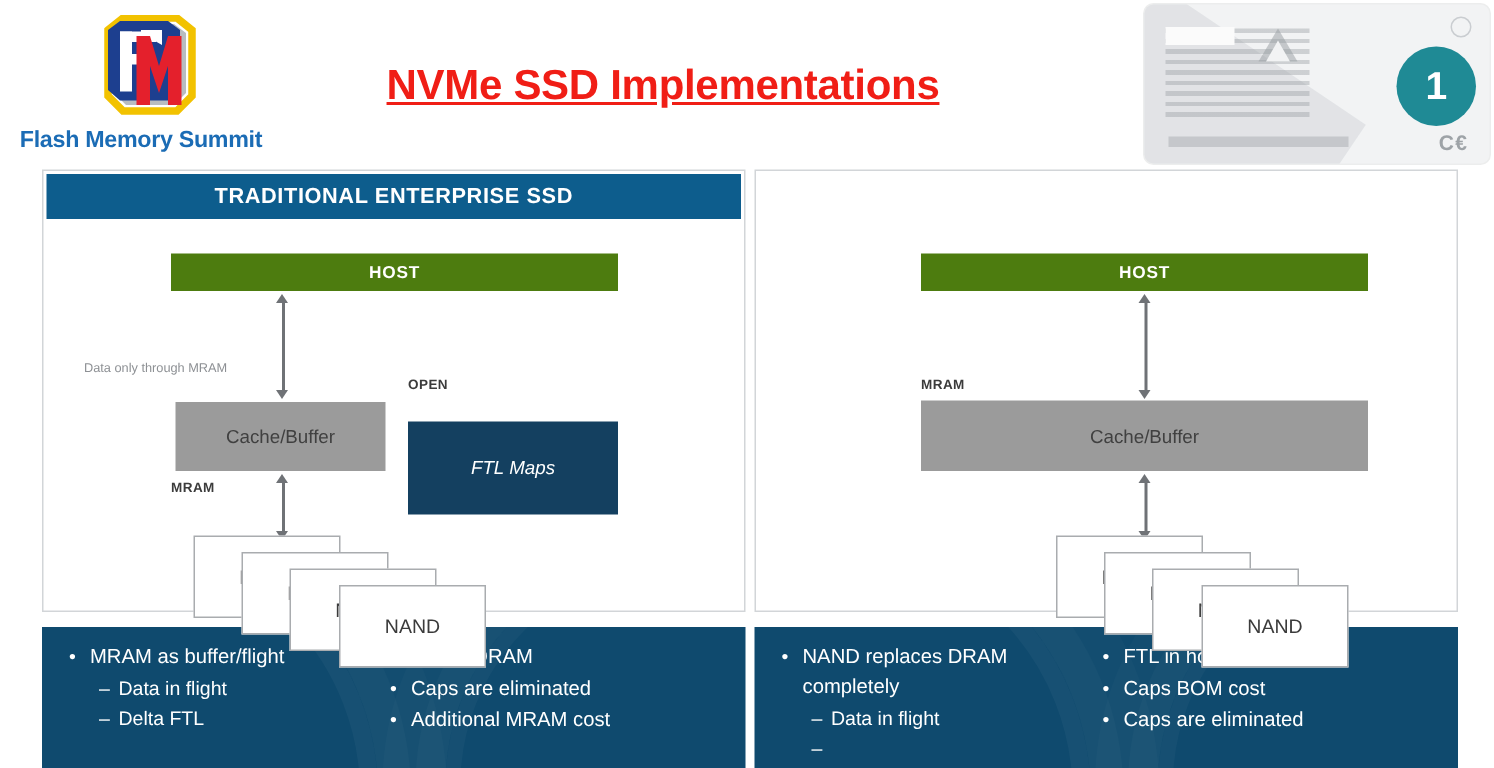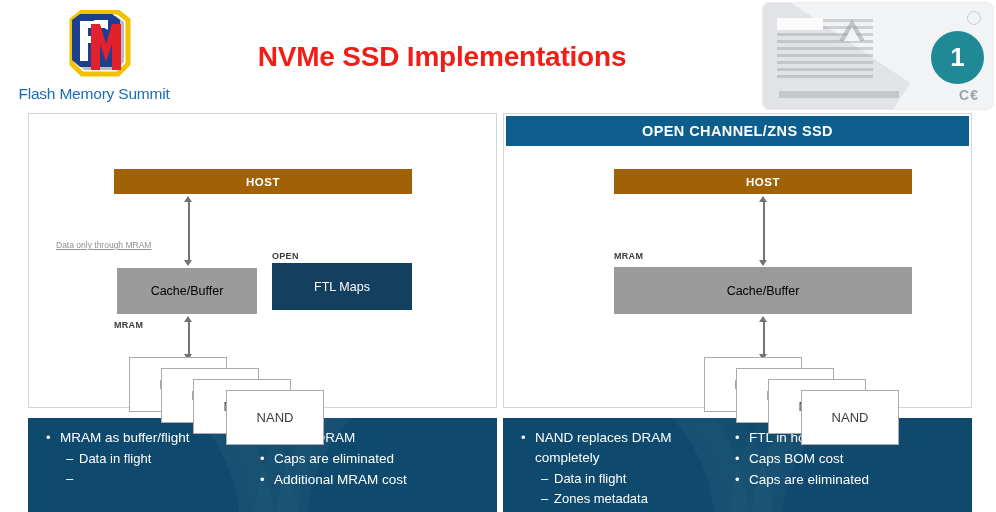--- a/index.html
+++ b/index.html
@@ -32,36 +32,37 @@
     position: absolute;
     left: 52px; top: 4px;
     width: 80px; height: 74px;
   }
   #fms-wordmark {
     position: absolute;
     left: 0; top: 79px;
     width: 172px;
     text-align: center;
     font-size: 15.5px;
-    font-weight: normal;
+    font-weight: bold;
     color: #1b6cb5;
     letter-spacing: -0.2px;
     white-space: nowrap;
   }
 
   #slide-title {
     position: absolute;
     left: 196px; top: 41px;
     width: 492px;
     text-align: center;
     font-size: 28px;
     font-weight: bold;
     color: #f01e16;
     letter-spacing: -0.2px;
     white-space: nowrap;
+    text-decoration: underline;
   }
 
   
   #ssd-photo {
     position: absolute;
     left: 762px; top: 2px;
     width: 230px; height: 106px;
     background: #f2f3f4;
     border-radius: 7px;
     overflow: hidden;
@@ -170,33 +171,33 @@
   }
 
   .diagram {
     position: absolute;
     left: 0; top: 32px;
     width: 467px; height: 261px;
   }
 
   .host-box {
     position: absolute;
-    background: #a16207;
+    background: #4d7c0f;
     color: #ffffff;
     font-size: 11.5px;
     font-weight: bold;
     letter-spacing: 0.5px;
     display: flex;
     align-items: center;
     justify-content: center;
   }
   .cache-box {
     position: absolute;
     background: #9b9b9b;
-    color: #000000;
+    color: #404040;
     font-size: 12.5px;
     display: flex;
     align-items: center;
     justify-content: center;
   }
   .ftl-box {
     position: absolute;
     background: #144060;
     color: #ffffff;
     font-size: 12.5px;
@@ -210,21 +211,20 @@
     font-weight: bold;
     color: #3b3b3b;
     letter-spacing: 0.3px;
     white-space: nowrap;
   }
   .note-label {
     position: absolute;
     font-size: 8.5px;
     color: #8d9094;
     white-space: nowrap;
-    text-decoration: underline;
   }
 
   .arrow-v {
     position: absolute;
     width: 1.6px;
     background: #6f7276;
   }
   .arrow-head-up,
   .arrow-head-down {
     position: absolute;
@@ -347,52 +347,52 @@
     <div class="warn-tri-in"></div>
     <div class="bottom-text"></div>
     <div class="corner-screw"></div>
     <div class="ce-mark">C€</div>
   </div>
 
   <div id="slide-number-badge">1</div>
 </div>
 
 <div class="panel" id="panel-left">
+  <div class="panel-header">TRADITIONAL ENTERPRISE SSD</div>
 
   <div class="diagram">
 
     <div class="host-box" style="left:85px; top:23px; width:298px; height:25px;">HOST</div>
 
     <div class="note-label" style="left:27px; top:94px;">Data only through MRAM</div>
 
     <div class="arrow-v" style="left:159px; top:54px; height:62px;"></div>
     <div class="arrow-head-up" style="left:155px; top:50px;"></div>
     <div class="arrow-head-down" style="left:155px; top:114px;"></div>
 
     <div class="cache-box" style="left:88px; top:122px; width:140px; height:46px;">Cache/Buffer</div>
 
     <div class="small-label" style="left:85px; top:174px;">MRAM</div>
 
     <div class="small-label" style="left:243px; top:105px;">OPEN</div>
 
-    <div class="ftl-box" style="left:243px; top:117px; width:140px; height:47px;">FTL Maps</div>
+    <div class="ftl-box" style="left:243px; top:135px; width:140px; height:62px;font-style:italic;">FTL Maps</div>
 
     <div class="arrow-v" style="left:159px; top:174px; height:36px;"></div>
     <div class="arrow-head-up" style="left:155px; top:170px;"></div>
     <div class="arrow-head-down" style="left:155px; top:208px;"></div>
 
     <div class="nand-box" style="left:100px; top:211px; width:98px; height:55px; z-index:1;">NAND</div>
     <div class="nand-box" style="left:132px; top:222px; width:98px; height:55px; z-index:2;">NAND</div>
     <div class="nand-box" style="left:164px; top:233px; width:98px; height:55px; z-index:3;">NAND</div>
     <div class="nand-box" style="left:197px; top:244px; width:98px; height:55px; z-index:4;">NAND</div>
   </div>
 </div>
 
 <div class="panel" id="panel-right">
-  <div class="panel-header">OPEN CHANNEL/ZNS SSD</div>
 
   <div class="diagram">
 
     <div class="host-box" style="left:110px; top:23px; width:298px; height:25px;">HOST</div>
 
     <div class="small-label" style="left:110px; top:105px;">MRAM</div>
 
     <div class="arrow-v" style="left:259px; top:54px; height:62px;"></div>
     <div class="arrow-head-up" style="left:255px; top:50px;"></div>
     <div class="arrow-head-down" style="left:255px; top:114px;"></div>
@@ -416,20 +416,21 @@
       <div class="b-item">
         <span class="dot">•</span>
         <span class="b-text">MRAM as buffer/flight</span>
       </div>
       <div class="b-item sub">
         <span class="dot">–</span>
         <span class="b-text">Data in flight</span>
       </div>
       <div class="b-item sub">
         <span class="dot">–</span>
+        <span class="b-text">Delta FTL</span>
       </div>
     </div>
     <div class="bullet-col second">
       <div class="b-item">
         <span class="dot">•</span>
         <span class="b-text">FTL in DRAM</span>
       </div>
       <div class="b-item">
         <span class="dot">•</span>
         <span class="b-text">Caps are eliminated</span>
@@ -448,21 +449,20 @@
       <div class="b-item">
         <span class="dot">•</span>
         <span class="b-text">NAND replaces DRAM completely</span>
       </div>
       <div class="b-item sub">
         <span class="dot">–</span>
         <span class="b-text">Data in flight</span>
       </div>
       <div class="b-item sub">
         <span class="dot">–</span>
-        <span class="b-text">Zones metadata</span>
       </div>
     </div>
     <div class="bullet-col second">
       <div class="b-item">
         <span class="dot">•</span>
         <span class="b-text">FTL in host DRAM</span>
       </div>
       <div class="b-item">
         <span class="dot">•</span>
         <span class="b-text">Caps BOM cost</span>

